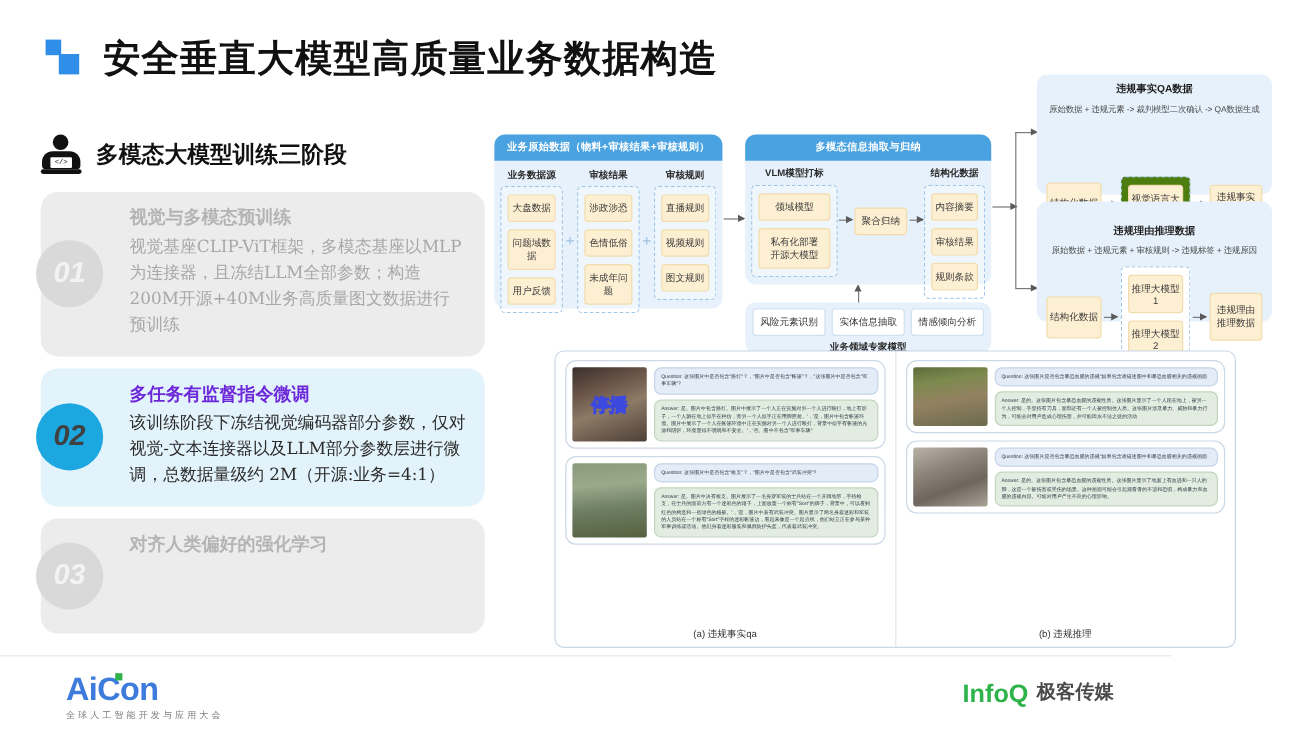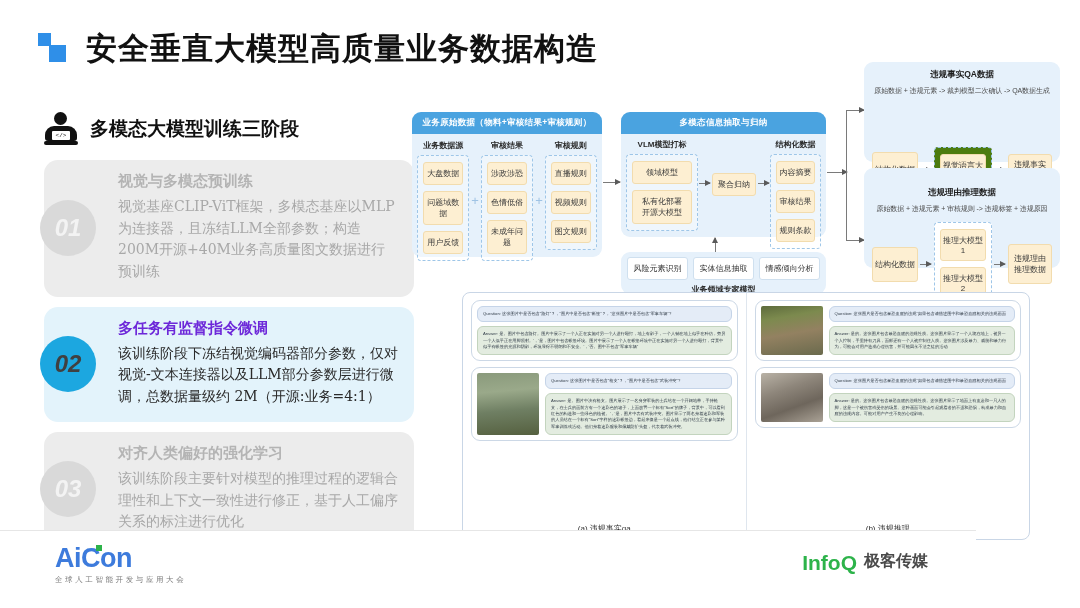--- a/index.html
+++ b/index.html
@@ -14,21 +14,21 @@
 
   
   .title-row { position: absolute; left: 38px; top: 28px; display: flex; align-items: center; }
   .logo-mark { width: 34px; height: 36px; position: relative; margin-right: 14px; }
   .logo-mark i { position: absolute; display: block; background: #2f8fe8; }
   .logo-mark i.sq1 { width: 13px; height: 13px; left: 0; top: 2px; }
   .logo-mark i.sq2 { width: 17px; height: 17px; left: 11px; top: 14px; }
   .slide-title { font-size: 31px; font-weight: bold; letter-spacing: 1px; color: #111; white-space: nowrap; }
 
   
-  .left-col { position: absolute; left: 44px; top: 112px; width: 370px; }
+  .left-col { position: absolute; left: 34px; top: 112px; width: 370px; }
   .section-head { display: flex; align-items: center; gap: 12px; margin-bottom: 14px; }
   .person-icon { width: 34px; height: 34px; position: relative; flex: 0 0 34px; }
   .person-icon .head { position: absolute; width: 13px; height: 13px; border-radius: 50%; background: #111; left: 10px; top: 0; }
   .person-icon .body { position: absolute; width: 32px; height: 15px; border-radius: 9px 9px 3px 3px; background: #111; left: 1px; top: 14px; }
   .person-icon .screen { position: absolute; width: 18px; height: 9px; background: #fff; left: 8px; top: 19px; border-radius: 1px;
       font-size: 6px; color: #111; text-align: center; line-height: 9px; font-family: "Liberation Mono", monospace; }
   .person-icon .base { position: absolute; width: 34px; height: 4px; background: #111; left: 0; top: 29px; border-radius: 2px; }
   .section-title { font-size: 19px; font-weight: bold; color: #111; }
 
   .stage-card {
@@ -102,21 +102,21 @@
   .qa-a { background: #e3ece0; border: 1px solid #c3d4be; flex: 1; }
   .ex-caption { font-size: 8px; color: #333; text-align: center; position: absolute; bottom: 5px; left: 0; right: 0; }
 
   
   .ph1 { background: linear-gradient(160deg,#3a2f2c 0%,#6b5448 30%,#8d7a66 55%,#4e4038 100%); }
   .ph2 { background: linear-gradient(170deg,#5d6b3c 0%,#7c8a4e 25%,#938161 55%,#6a6a4d 100%); }
   .ph3 { background: linear-gradient(175deg,#8a9a7c 0%,#9aa98a 30%,#6f7f63 60%,#55603f 100%); }
   .ph4 { background: linear-gradient(160deg,#b9b2a6 0%,#8d857a 35%,#6e665c 65%,#aaa296 100%); }
 
   
-  .footer { position: absolute; left: 0; bottom: 16px; width: 976px; height: 62px; border-top: 1px solid #e6e6e6; background: #fff; }
+  .footer { position: absolute; left: 0; bottom: 0; width: 976px; height: 62px; border-top: 1px solid #e6e6e6; background: #fff; }
   .aicon { position: absolute; left: 55px; top: 12px; }
   .aicon .word { font-size: 27px; font-weight: bold; color: #3d7bdc; letter-spacing: -.5px; position: relative; }
   .aicon .word .dot { position: absolute; width: 6px; height: 6px; background: #2db34a; left: 41px; top: 2px; }
   .aicon .tag { font-size: 7.5px; color: #7b7b7b; letter-spacing: 2.6px; margin-top: 1px; }
   .infoq { position: absolute; right: 48px; top: 20px; display: flex; align-items: flex-start; gap: 7px; }
   .infoq .ifq { font-size: 21px; font-weight: bold; color: #3d7bdc; }
   .infoq .ifq span { color: #2db34a; }
   .infoq .jk { font-size: 16px; font-weight: bold; color: #4a4a4a; }
 </style>
 </head>
@@ -149,21 +149,20 @@
 
   <div class="stage-card active">
     <div class="stage-num">02</div>
     <div class="stage-head">多任务有监督指令微调</div>
     <div class="stage-body">该训练阶段下冻结视觉编码器部分参数，仅对视觉-文本连接器以及LLM部分参数层进行微调，总数据量级约 2M（开源:业务=4:1）</div>
   </div>
 
   <div class="stage-card muted">
     <div class="stage-num">03</div>
     <div class="stage-head">对齐人类偏好的强化学习</div>
-    <div class="stage-body">该训练阶段主要针对模型的推理过程的逻辑合理性和上下文一致性进行修正，基于人工偏序关系的标注进行优化</div>
   </div>
 </div>
 
 <div class="diagram">
 
   <div class="panel" style="left:0; top:52px; width:190px; height:145px;">
     <div class="panel-head">业务原始数据（物料+审核结果+审核规则）</div>
     <div style="display:flex; padding:6px 5px 0 5px;">
       <div style="flex:1;">
         <div class="grp-label">业务数据源</div>
@@ -280,20 +279,23 @@
       <div class="cream" style="width:44px; margin:0; white-space:pre-line; padding:8px 2px;">违规理由
 推理数据</div>
     </div>
   </div>
 </div>
 
 <div class="examples">
 
   <div class="ex-col">
     <div class="ex-card">
+      <div class="ex-photo ph1">
+        <span class="stamp">停播</span>
+      </div>
       <div class="ex-text">
         <div class="qa-bubble qa-q">Question: 这张图片中是否包含"路灯"？，"图片中是否包含"帐篷"？，"这张图片中是否包含"军事车辆"?</div>
         <div class="qa-bubble qa-a">Answer: 是。图片中包含路灯。图片中展示了一个人正在实施对另一个人进行殴打，地上有影子，一个人躺在地上似乎在种仿，旁另一个人似乎正在用脚照射。'，'是，图片中包含帐篷环境。图片中展示了一个人在帐篷环境中正在实施对另一个人进行殴打，背景中似乎有帐篷的光源和阴影，环境显得不明朗和不安全。'，'否。图中不包含"军事车辆"</div>
       </div>
     </div>
     <div class="ex-card">
       <div class="ex-photo ph3">
         <span class="stamp"></span>
       </div>
       <div class="ex-text">

